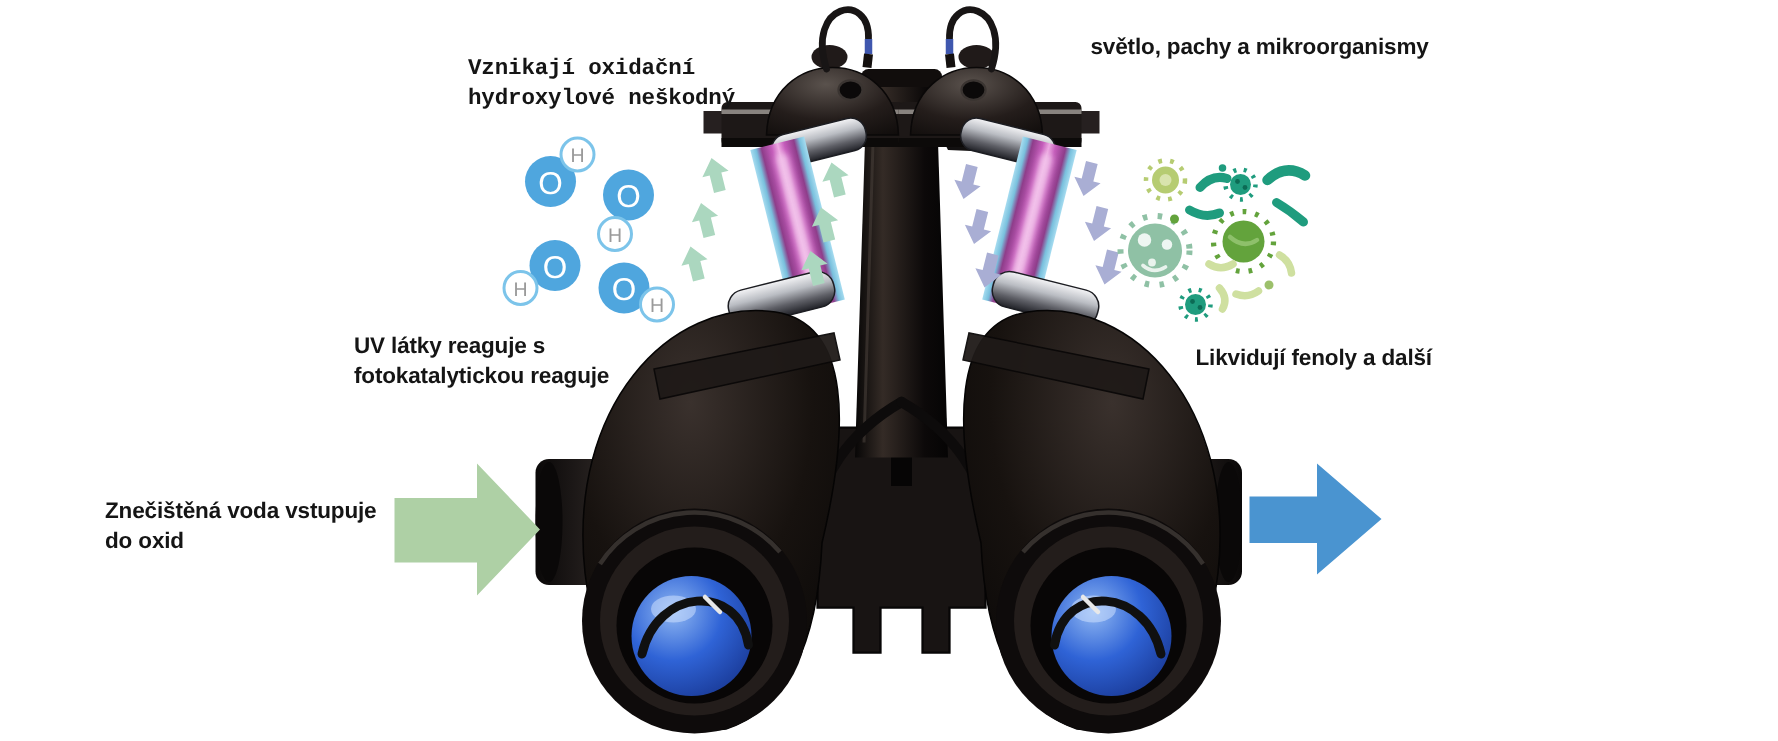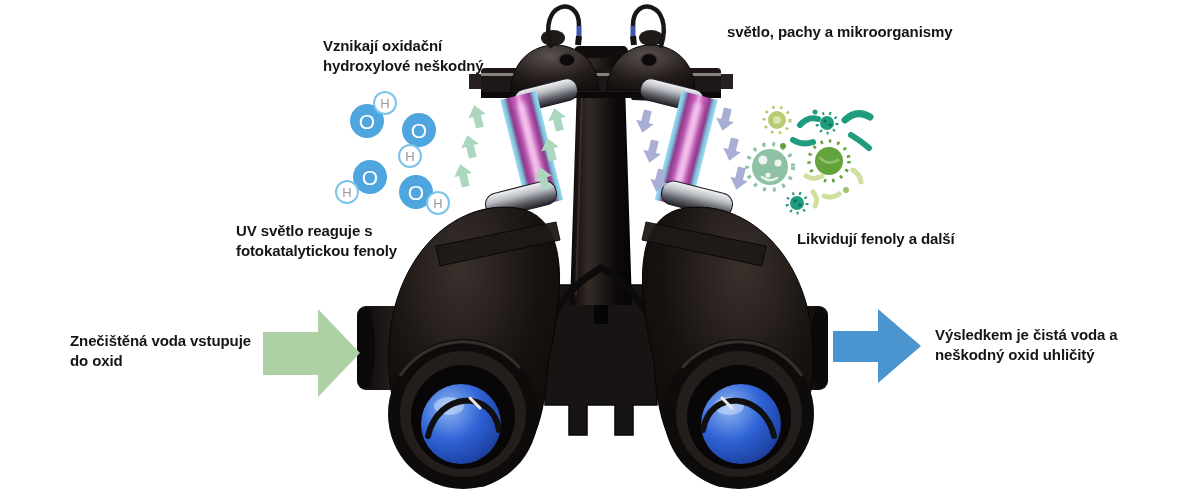--- a/index.html
+++ b/index.html
@@ -283,41 +283,37 @@
       </g>
       <circle cx="783" cy="146" r="3" fill="#63a33c"></circle>
       <circle cx="815" cy="112" r="2.5" fill="#1f9c7e"></circle>
       <circle cx="846" cy="190" r="3" fill="#9cc06b"></circle>
     </g>
 
     <polygon points="263,332 318,332 318,309 360,353 318,397 318,375 263,375" fill="#aed0a5"></polygon>
     <polygon points="833,331 878,331 878,309 921,346 878,383 878,362 833,362" fill="#4a94d0"></polygon>
   </svg>
 
-  <div class="note" style="left:323px;top:36px;">
+  <div class="note" style="left:312px;top:36px;font-family:Liberation Mono, monospace;">
     <div>Vznikají oxidační</div>
     <div>hydroxylové neškodný</div>
   </div>
 
   <div class="note" style="left:727px;top:22px;">
     <div>světlo, pachy a mikroorganismy</div>
   </div>
 
   <div class="note" style="left:236px;top:221px;">
-    <div>UV světlo reaguje s</div>
-    <div>fotokatalytickou fenoly</div>
+    <div>UV látky reaguje s</div>
+    <div>fotokatalytickou reaguje</div>
   </div>
 
   <div class="note" style="left:797px;top:229px;">
     <div>Likvidují fenoly a další</div>
   </div>
 
   <div class="note" style="left:70px;top:331px;">
     <div>Znečištěná voda vstupuje</div>
     <div>do oxid</div>
   </div>
 
-  <div class="note" style="left:935px;top:325px;">
-    <div>Výsledkem je čistá voda a</div>
-    <div>neškodný oxid uhličitý</div>
-  </div>
 
 </div>
 
 </body></html>

